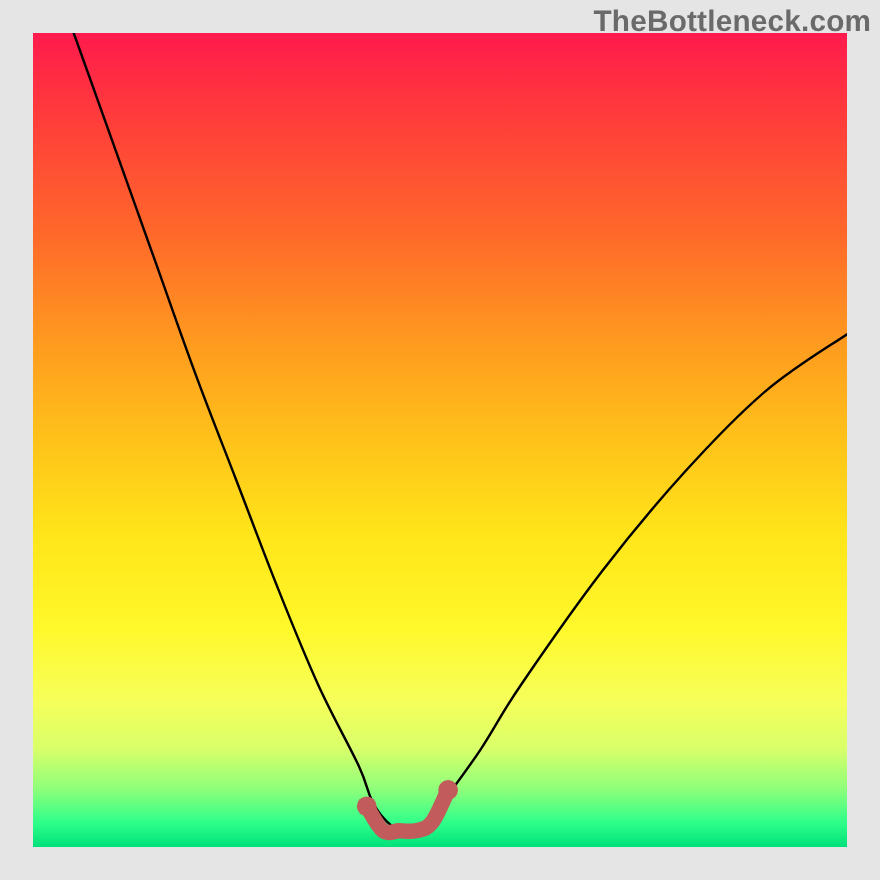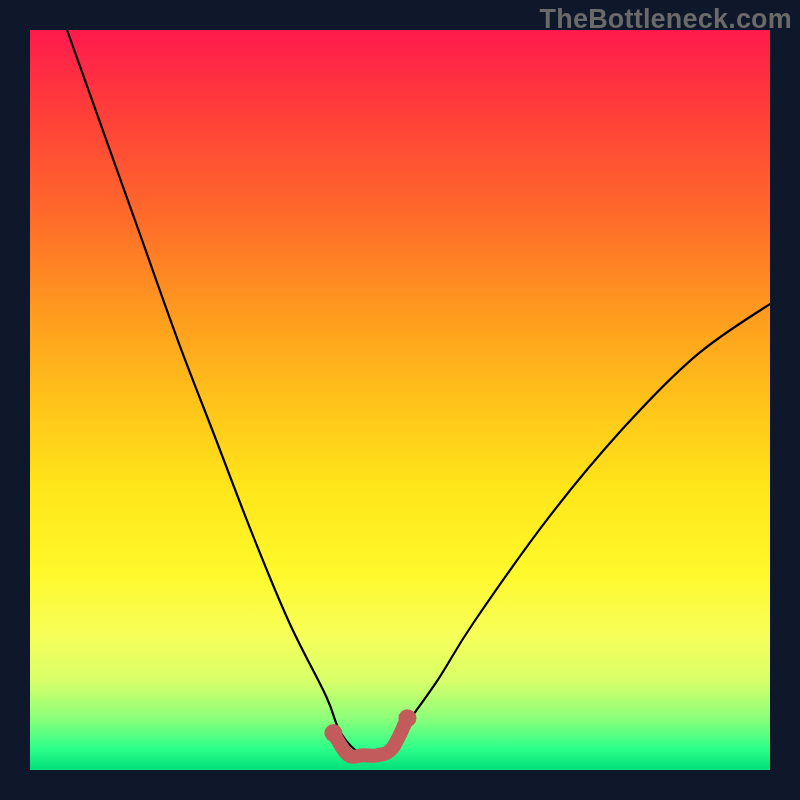--- a/index.html
+++ b/index.html
@@ -8,21 +8,21 @@
     width: 800px;
     height: 800px;
     background: #000;
     font-family: Arial, Helvetica, sans-serif;
     overflow: hidden;
   }
   .frame {
     position: relative;
     width: 800px;
     height: 800px;
-    background: #0f172a;
+    background: #e5e5e5;
   }
   .plot {
     position: absolute;
     left: 30px;
     top: 30px;
     width: 740px;
     height: 740px;
     background: linear-gradient(
       to bottom,
       #ff1a4d 0%,

